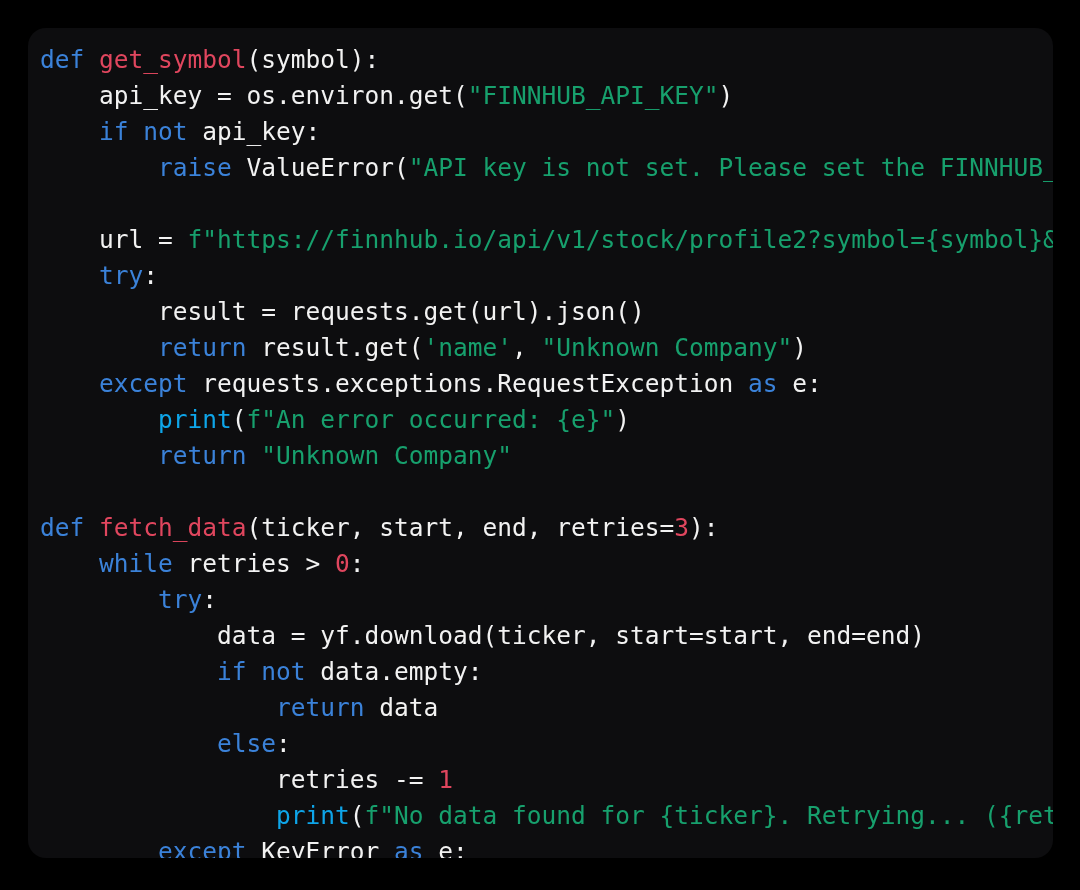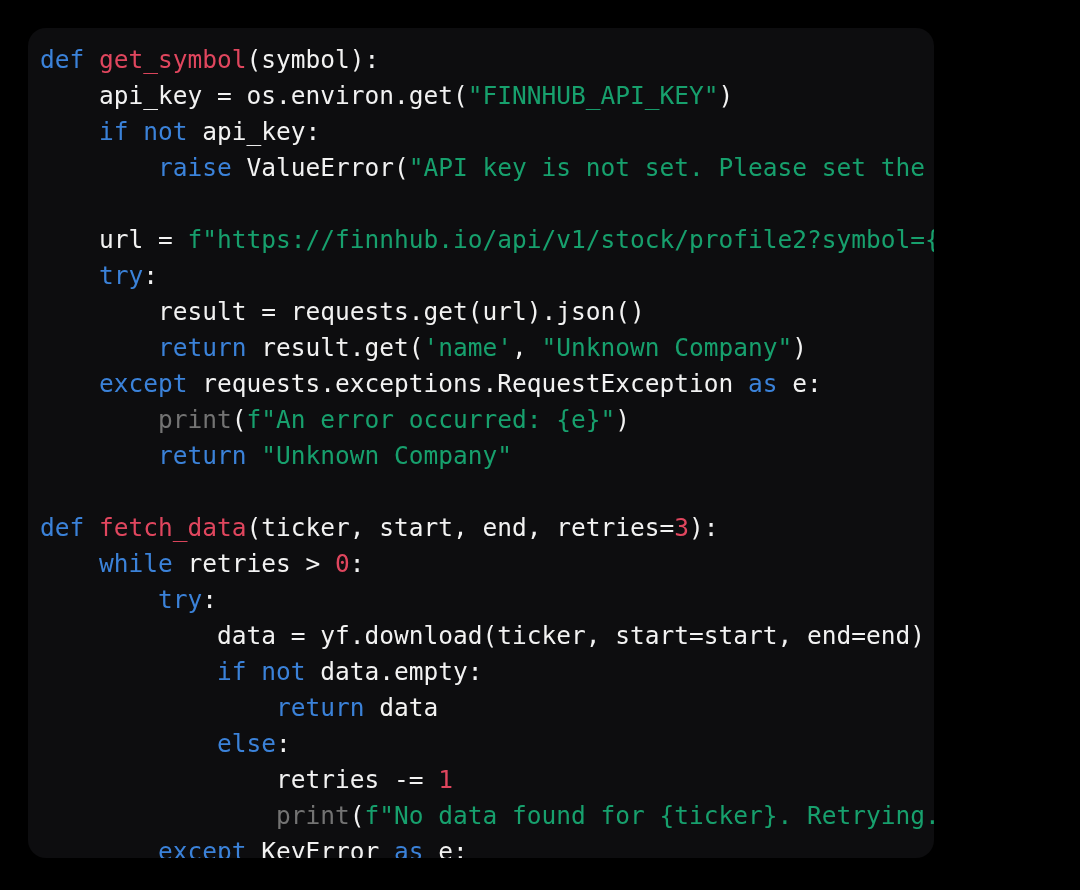--- a/index.html
+++ b/index.html
@@ -11,21 +11,21 @@
     height: 890px;
     overflow: hidden;
   }
   body {
     font-family: "DejaVu Sans Mono", monospace;
   }
   #code-card {
     position: absolute;
     left: 28px;
     top: 28px;
-    width: 906px;
+    width: 1025px;
     height: 830px;
     background: #0d0d0f;
     border-radius: 18px;
     overflow: hidden;
   }
   #code-scroll {
     position: absolute;
     left: 0;
     top: 0;
     width: 100%;
@@ -42,21 +42,21 @@
     white-space: pre;
     color: #f2f2f2;
     -webkit-font-smoothing: antialiased;
   }
   .ln { display: block; height: 36px; white-space: pre; }
   
   .kw  { color: #3b82d9; }   
   .fn  { color: #e0465e; }   
   .num { color: #e0465e; }   
   .str { color: #17a06d; }   
-  .bi  { color: #737373; }   
+  .bi  { color: #0ea5e9; }   
   .pl  { color: #f2f2f2; }   
 </style>
 </head>
 <body>
 
 <div id="code-card">
   <div id="code-scroll">
     <pre id="code-block"><span class="ln"><span class="kw">def</span><span class="pl"> </span><span class="fn">get_symbol</span><span class="pl">(symbol):</span></span><span class="ln"><span class="pl">    api_key = os.environ.get(</span><span class="str">"FINNHUB_API_KEY"</span><span class="pl">)</span></span><span class="ln"><span class="pl">    </span><span class="kw">if</span><span class="pl"> </span><span class="kw">not</span><span class="pl"> api_key:</span></span><span class="ln"><span class="pl">        </span><span class="kw">raise</span><span class="pl"> ValueError(</span><span class="str">"API key is not set. Please set the FINNHUB_API_KEY environment variable."</span></span><span class="ln">&nbsp;</span><span class="ln"><span class="pl">    url = </span><span class="str">f"https://finnhub.io/api/v1/stock/profile2?symbol={symbol}&amp;token={api_key}"</span></span><span class="ln"><span class="pl">    </span><span class="kw">try</span><span class="pl">:</span></span><span class="ln"><span class="pl">        result = requests.get(url).json()</span></span><span class="ln"><span class="pl">        </span><span class="kw">return</span><span class="pl"> result.get(</span><span class="str">'name'</span><span class="pl">, </span><span class="str">"Unknown Company"</span><span class="pl">)</span></span><span class="ln"><span class="pl">    </span><span class="kw">except</span><span class="pl"> requests.exceptions.RequestException </span><span class="kw">as</span><span class="pl"> e:</span></span><span class="ln"><span class="pl">        </span><span class="bi">print</span><span class="pl">(</span><span class="str">f"An error occurred: {e}"</span><span class="pl">)</span></span><span class="ln"><span class="pl">        </span><span class="kw">return</span><span class="pl"> </span><span class="str">"Unknown Company"</span></span><span class="ln">&nbsp;</span><span class="ln"><span class="kw">def</span><span class="pl"> </span><span class="fn">fetch_data</span><span class="pl">(ticker, start, end, retries=</span><span class="num">3</span><span class="pl">):</span></span><span class="ln"><span class="pl">    </span><span class="kw">while</span><span class="pl"> retries &gt; </span><span class="num">0</span><span class="pl">:</span></span><span class="ln"><span class="pl">        </span><span class="kw">try</span><span class="pl">:</span></span><span class="ln"><span class="pl">            data = yf.download(ticker, start=start, end=end)</span></span><span class="ln"><span class="pl">            </span><span class="kw">if</span><span class="pl"> </span><span class="kw">not</span><span class="pl"> data.empty:</span></span><span class="ln"><span class="pl">                </span><span class="kw">return</span><span class="pl"> data</span></span><span class="ln"><span class="pl">            </span><span class="kw">else</span><span class="pl">:</span></span><span class="ln"><span class="pl">                retries -= </span><span class="num">1</span></span><span class="ln"><span class="pl">                </span><span class="bi">print</span><span class="pl">(</span><span class="str">f"No data found for {ticker}. Retrying... ({retries} retries left)"</span></span><span class="ln"><span class="pl">        </span><span class="kw">except</span><span class="pl"> KeyError </span><span class="kw">as</span><span class="pl"> e:</span></span></pre>
   </div>
 </div>

